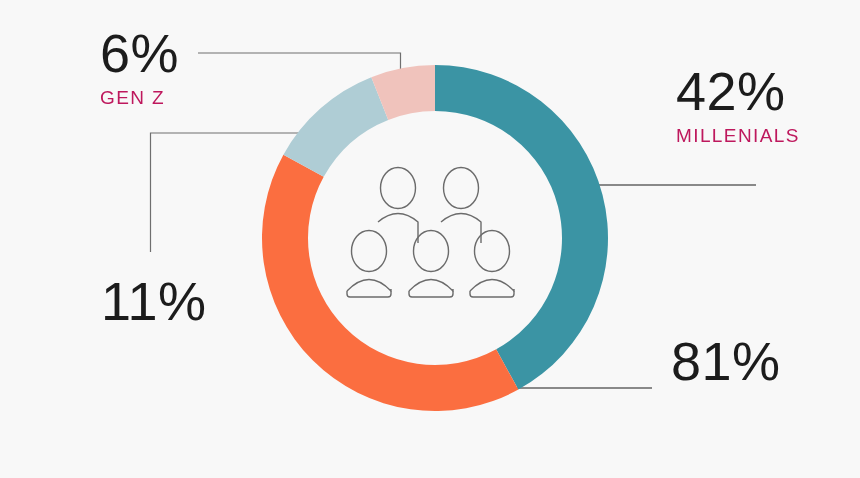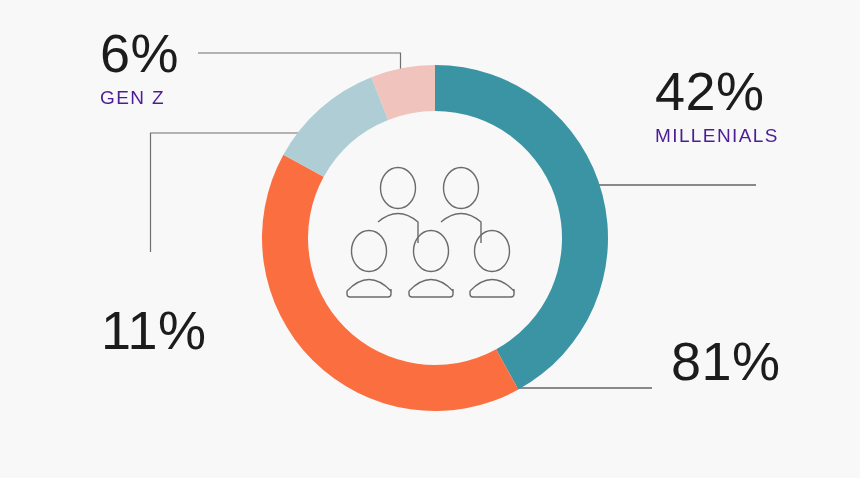--- a/index.html
+++ b/index.html
@@ -32,28 +32,28 @@
     color: #1c1c1c;
     letter-spacing: 0.5px;
     white-space: nowrap;
   }
   .name {
     font-family: "Liberation Sans", sans-serif;
     font-weight: 400;
     font-size: 19px;
     line-height: 24px;
     letter-spacing: 1.4px;
-    color: #4c1d95;
+    color: #be185d;
     white-space: nowrap;
     margin-top: 4px;
   }
   
   #label-genz      { left: 100px; top: 24px;  text-align: left; }
-  #label-millenials{ left: 655px; top: 62px;  text-align: left; }
-  #label-boomers   { left: 101px; top: 272px; text-align: left; margin-top: 29px; }
+  #label-millenials{ left: 676px; top: 62px;  text-align: left; }
+  #label-boomers   { left: 101px; top: 272px; text-align: left; }
   #label-genx      { left: 671px; top: 332px; text-align: left; }
 </style>
 </head>
 <body>
 
 <svg id="canvas" viewBox="0 0 860 478">
 
   <rect x="0" y="0" width="860" height="478" fill="#f8f8f8"></rect>
 
   <g>

